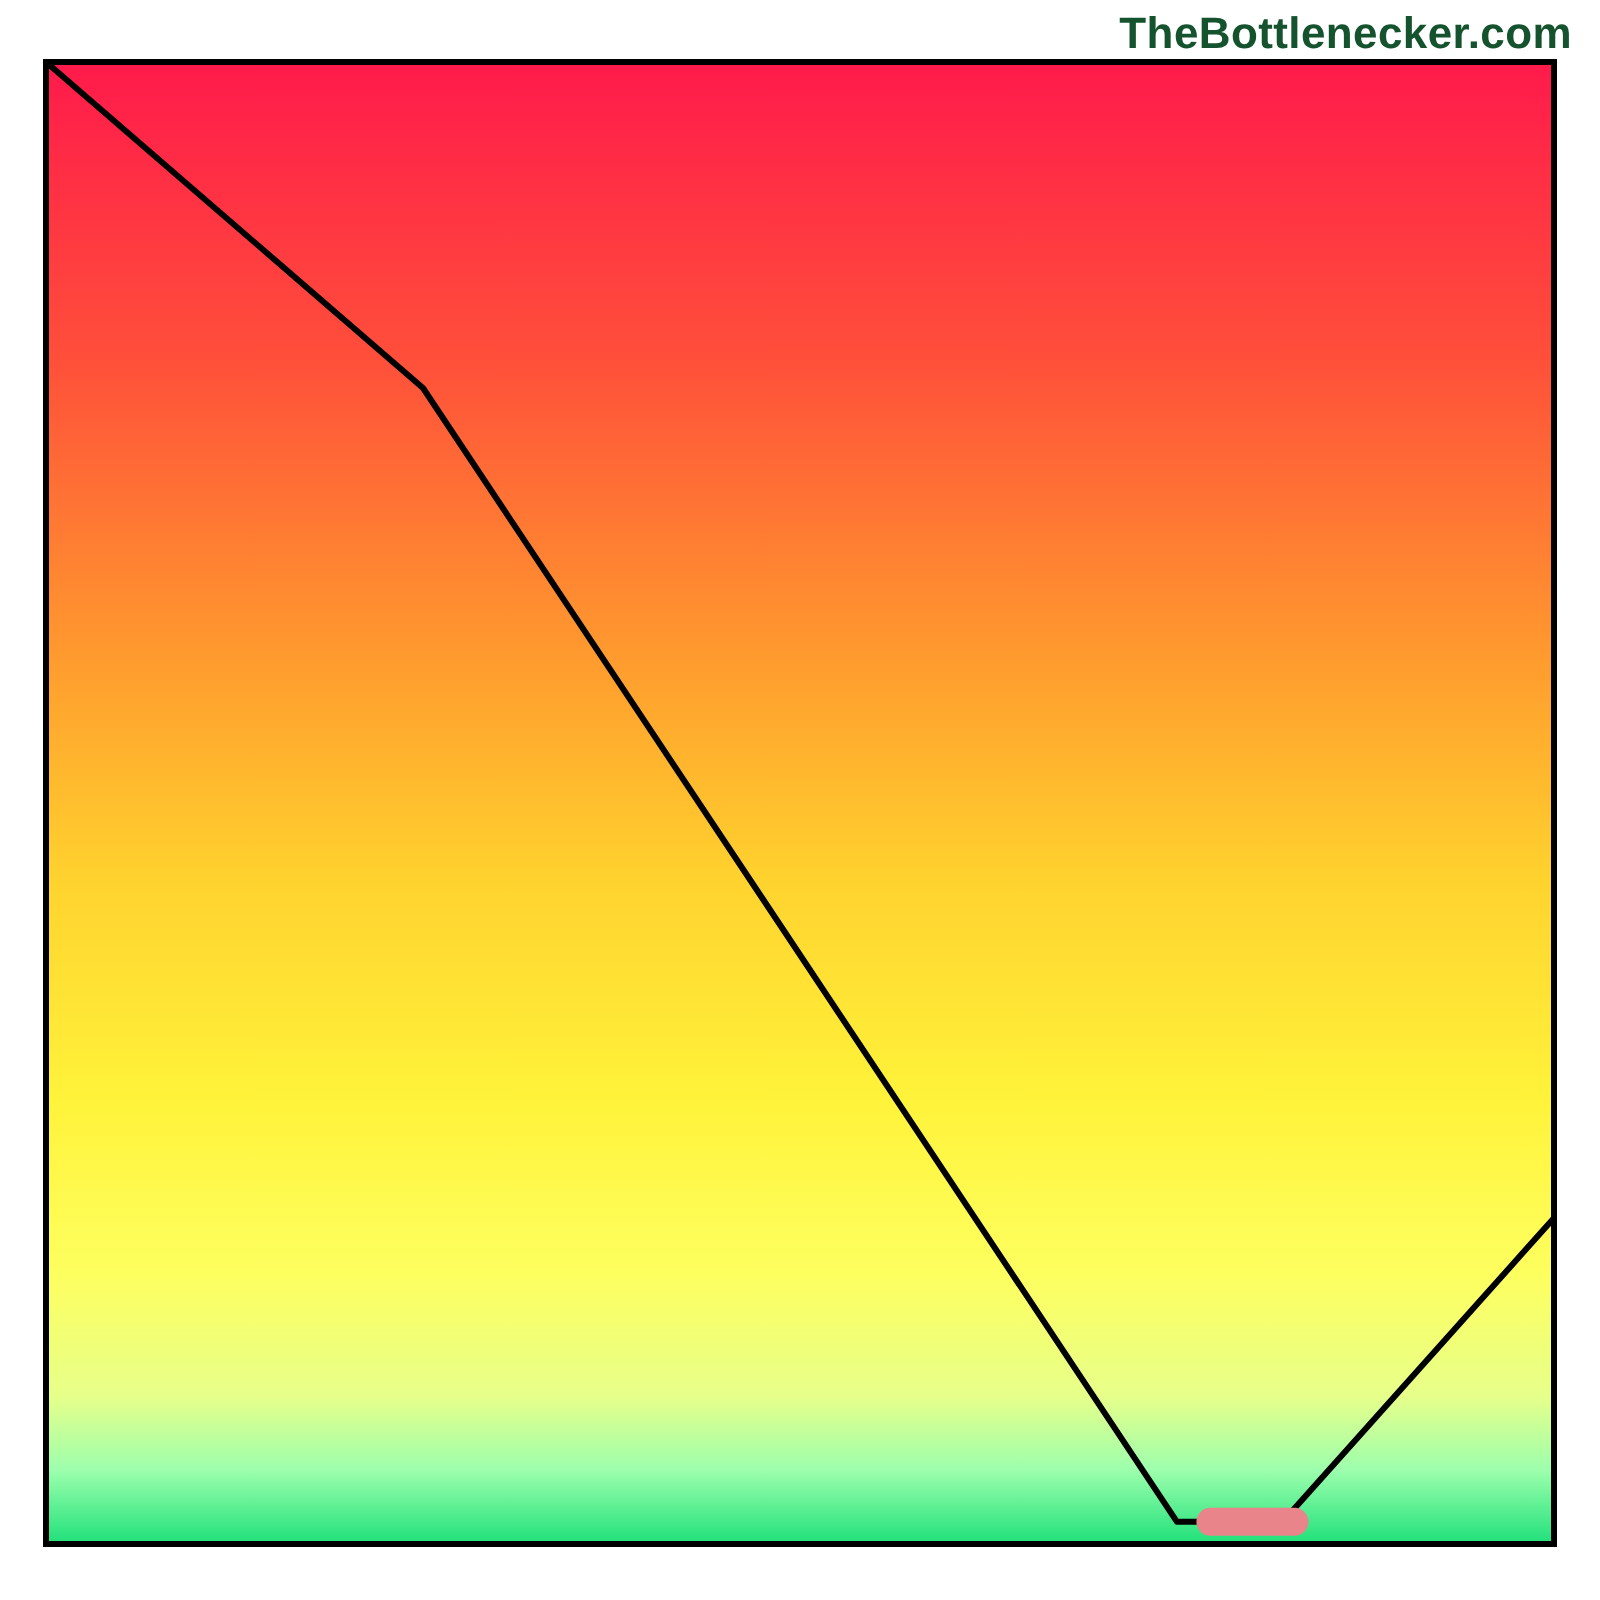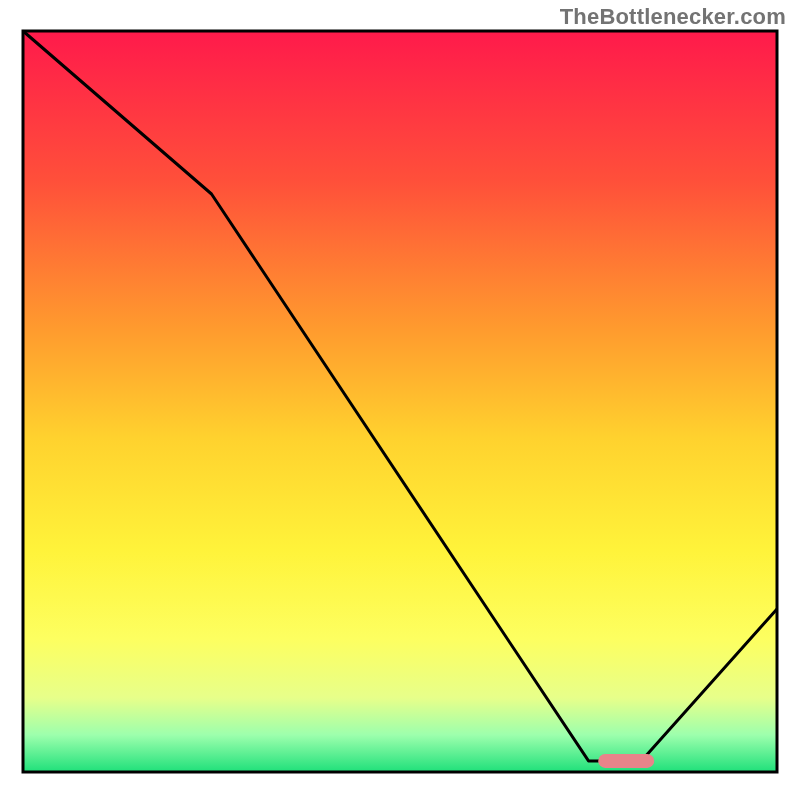--- a/index.html
+++ b/index.html
@@ -17,21 +17,21 @@
   }
   svg {
     display: block;
   }
   .watermark {
     position: absolute;
     top: 4px;
     right: 14px;
     font-size: 22px;
     font-weight: 600;
-    color: #737373;
+    color: #14532d;
     letter-spacing: 0.2px;
     margin-left: 33px;
   }
 </style>
 </head>
 <body>
 
 <div class="chart-container">
   <svg id="chart-svg" width="800" height="800" viewBox="0 0 800 800">
       <defs>

